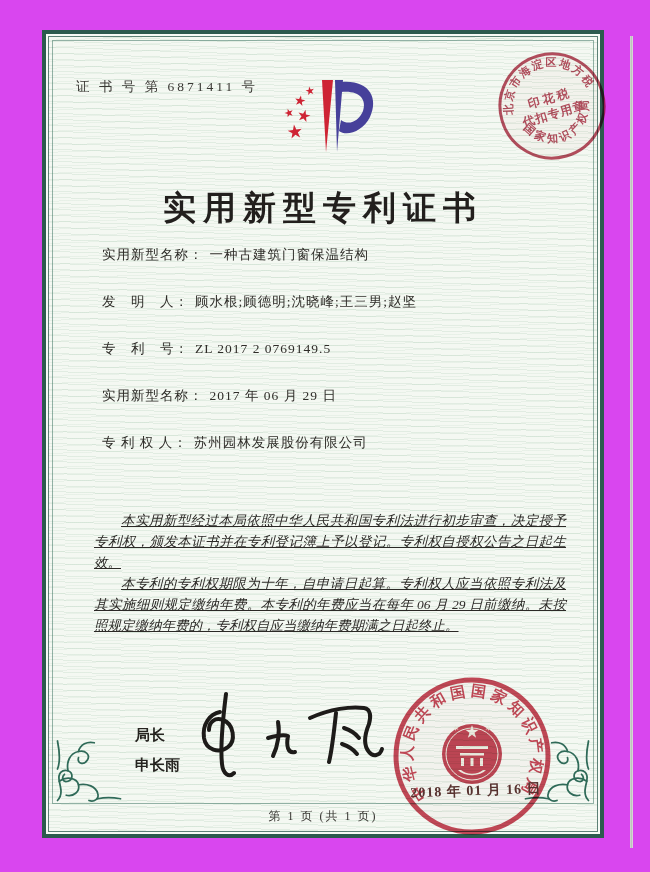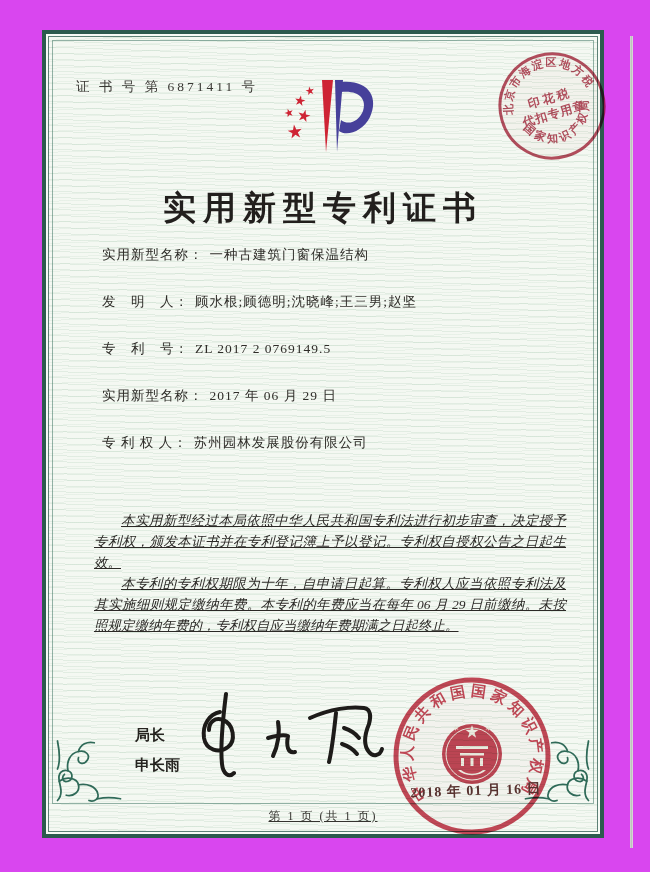--- a/index.html
+++ b/index.html
@@ -67,21 +67,21 @@
   .seal-arc-text { font-size:15px; font-weight:bold; letter-spacing:4.5px; fill:#c43b4c; }
   .seal-date {
     position:absolute; left:340px; top:748px; width:180px; text-align:center;
     font-size:14px; font-weight:bold; letter-spacing:1px; color:#57322f;
     transform:rotate(-2deg);
   }
   .stamp-text { fill:#b34053; font-weight:bold; }
 
   .footer {
     position:absolute; left:0; top:774px; width:100%;
-    text-align:center; font-size:12px; letter-spacing:2px; color:#35332f;text-decoration:underline;
+    text-align:center; font-size:12px; letter-spacing:2px; color:#35332f;
   }
 </style>
 </head>
 <body>
 
 <div class="scan">
 
   <svg width="0" height="0" style="position:absolute" aria-hidden="true">
     <defs>
       <path id="star5" d="M0,-1 L0.2245,-0.309 L0.951,-0.309 L0.3633,0.118 L0.5878,0.809 L0,0.382 L-0.5878,0.809 L-0.3633,0.118 L-0.951,-0.309 L-0.2245,-0.309 Z"></path>

